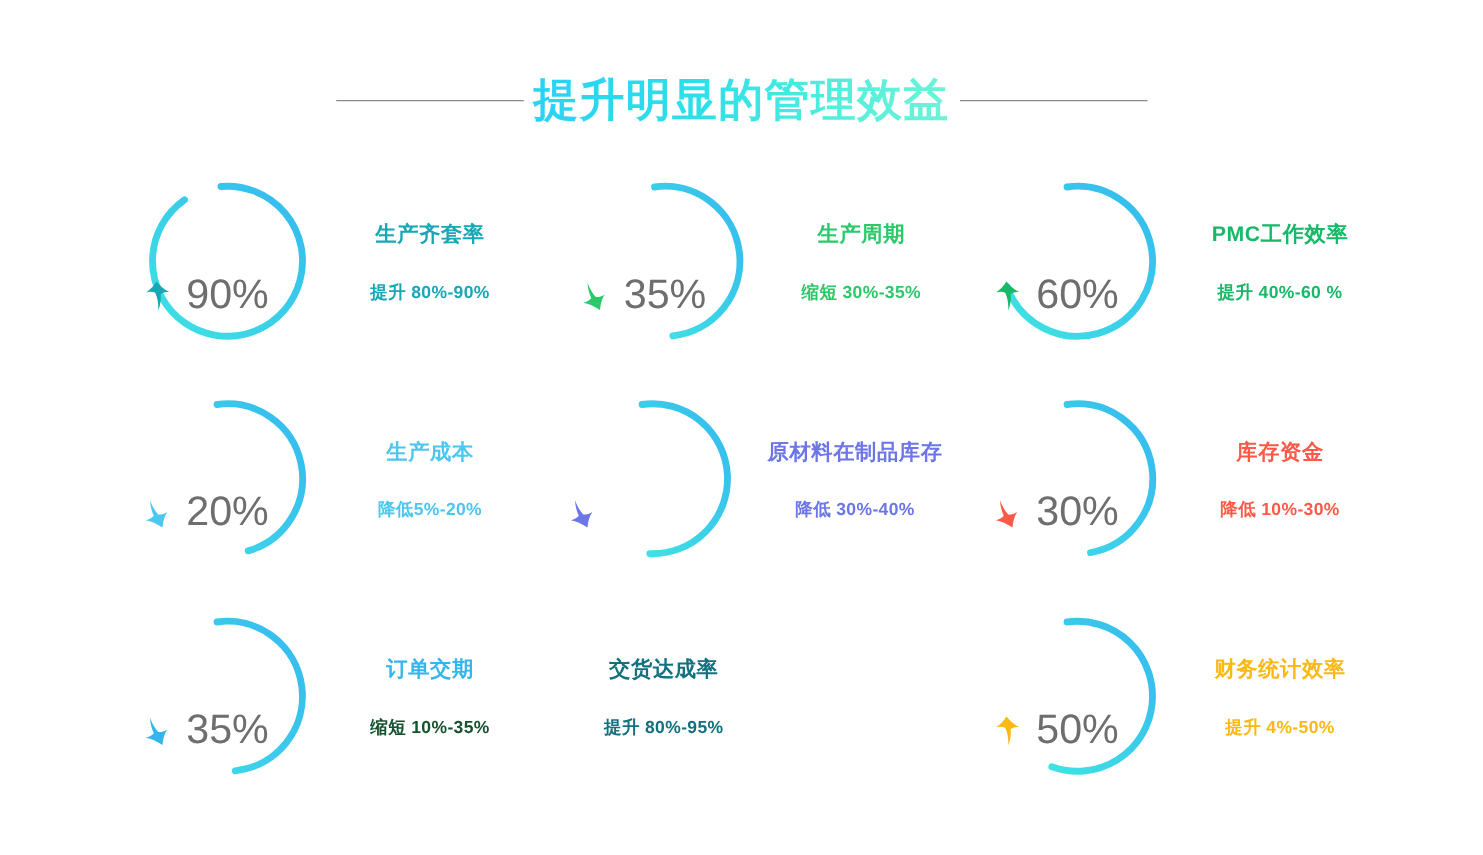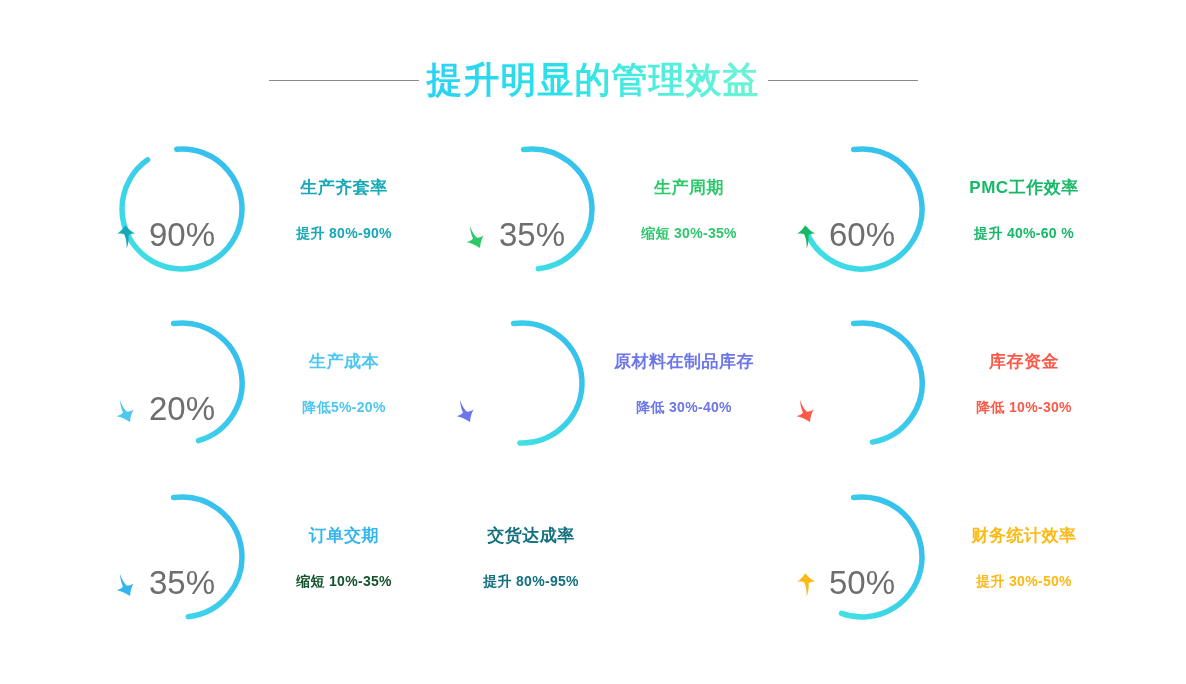--- a/index.html
+++ b/index.html
@@ -223,20 +223,21 @@
     <div class="gauge">
       <svg width="140" height="140" viewBox="0 0 140 140">
         <defs>
           <linearGradient id="g5" x1="1" y1="0" x2="0" y2="1">
             <stop offset="0%" stop-color="#35b9ef"></stop>
             <stop offset="100%" stop-color="#3fd8ea"></stop>
           </linearGradient>
         </defs>
         <path d="M 61.65 10.58 A 60 60 0 0 1 80.42 129.09" fill="none" stroke="url(#g5)" stroke-width="5.5" stroke-linecap="round"></path>
       </svg>
+      <div class="val">30%</div>
       <div class="arrow">
         <svg width="26" height="28" viewBox="0 0 26 28" aria-hidden="true">
   <path d="M18.0 25.0 C13.4 22.0 9.0 20.0 4.6 19.2 C7.4 18.6 9.6 17.4 11.0 15.6
            C9.2 11.8 8.2 7.6 8.0 3.0 C9.6 7.6 11.8 11.6 14.6 14.6
            C16.8 14.8 19.2 14.2 21.8 12.6 C19.6 15.8 18.4 20.0 18.0 25.0 Z" fill="#fb5a49"></path>
 </svg>
       </div>
     </div>
     <div class="texts">
       <div class="lbl" style="color:#fb5a49">库存资金</div>
@@ -289,16 +290,16 @@
       <div class="arrow">
         <svg width="26" height="28" viewBox="0 0 26 28" aria-hidden="true">
   <path d="M13.2 2.2 C16.5 6.2 20.2 9.2 23.4 10.6 C20.8 10.3 18.4 10.9 16.6 12.2
            C16.9 16.5 16.4 21.0 14.6 25.6 C14.9 20.6 14.2 15.6 12.2 11.2
            C10.1 10.3 7.6 10.1 4.8 10.9 C8.0 8.9 11.0 6.0 13.2 2.2 Z" fill="#fcb813"></path>
 </svg>
       </div>
     </div>
     <div class="texts">
       <div class="lbl" style="color:#fcb813">财务统计效率</div>
-      <div class="sub" style="color:#fcb813">提升 30%-50%</div>
+      <div class="sub" style="color:#fcb813">提升 4%-50%</div>
     </div>
     </div>
   </div>
 
 </body></html>

